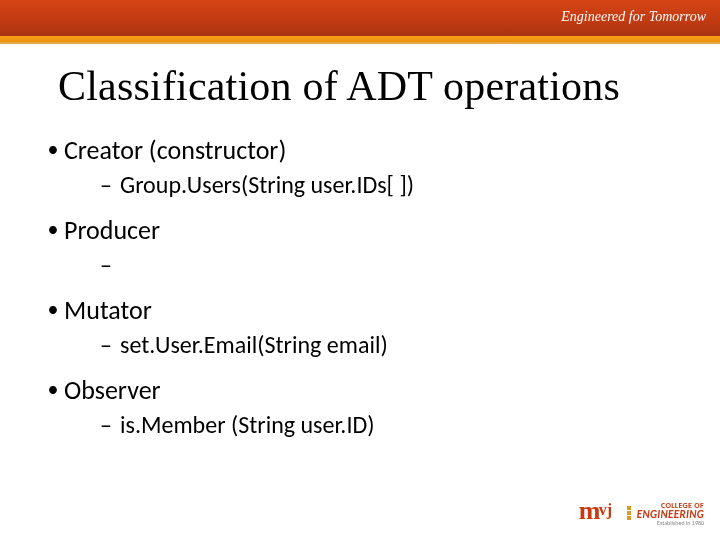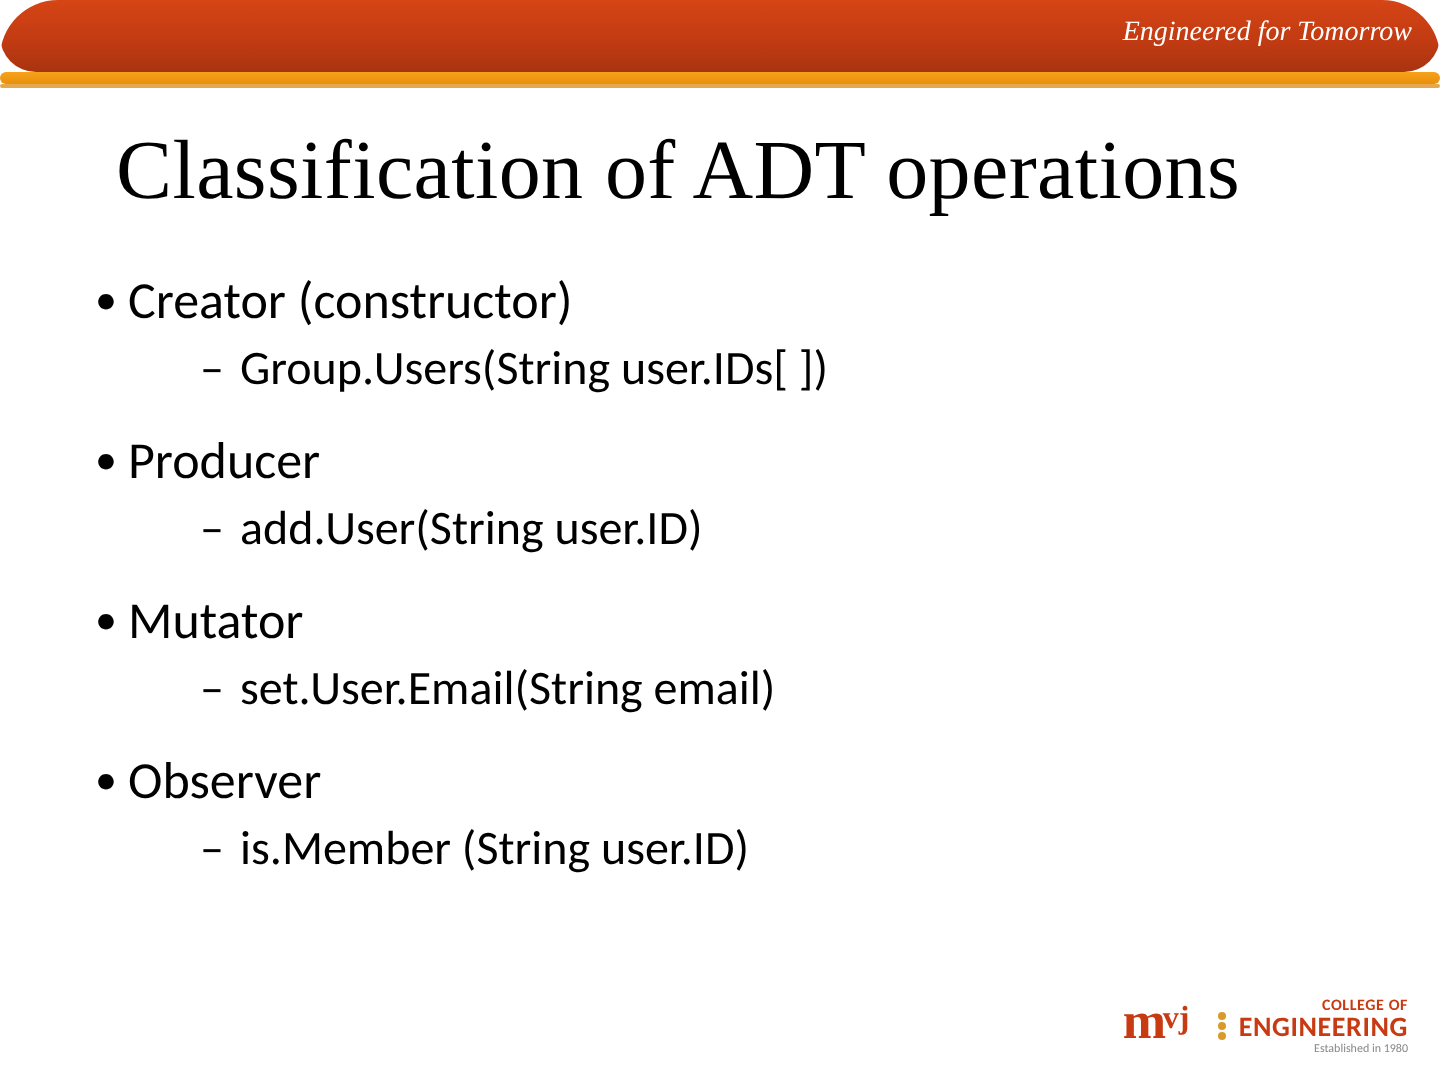--- a/index.html
+++ b/index.html
@@ -1,15 +1,15 @@
 <!DOCTYPE html>
 <html><head>
 <meta charset="utf-8">
 <style>
-  * { box-sizing: border-box; margin: 0; padding: 0; border-radius: 29px; }
+  * { box-sizing: border-box; margin: 0; padding: 0; }
   html, body { width: 720px; height: 540px; overflow: hidden; font-family: Calibri, Arial, sans-serif; background: #fff; }
   .slide { width: 720px; height: 540px; position: relative; background: #fff; }
   .top-band { position: absolute; left: 0; top: 0; width: 100%; height: 36px; background: linear-gradient(#d64515, #c03a12 60%, #a83410); }
   .top-band .tagline { position: absolute; right: 14px; top: 9px; color: #fff; font-style: italic; font-size: 14px; font-family: Georgia, 'Times New Roman', serif; }
   .orange-accent { position: absolute; left: 0; top: 36px; width: 100%; height: 6px; background: linear-gradient(#f7a11a, #e8900c); }
   .gold-line { position: absolute; left: 0; top: 42px; width: 100%; height: 2px; background: #e6a84a; }
 
   .title { position: absolute; left: 58px; top: 62px; font-family: 'Times New Roman', Georgia, serif; font-size: 42px; color: #000; letter-spacing: 0.2px; }
 
   .content { position: absolute; left: 42px; top: 128px; right: 40px; color: #000; }
@@ -19,21 +19,21 @@
   .lvl2 { font-size: 24px; margin: 4px 0 14px 58px; display: flex; align-items: flex-start; }
   .lvl2 .dash { width: 20px; flex: 0 0 20px; line-height: 30px; }
   .lvl2 .txt { line-height: 30px; }
 
   .logo { position: absolute; right: 16px; bottom: 12px; display: flex; align-items: center; gap: 6px; }
   .logo-mark { width: 40px; height: 30px; position: relative; }
   .m-text { font-family: Georgia, serif; font-weight: bold; font-size: 26px; color: #c83a12; line-height: 26px; }
   .vj { position: absolute; left: 20px; top: 3px; font-family: Georgia, serif; font-size: 16px; color: #c83a12; font-weight: bold; text-align: right; }
   .logo-text { display: flex; flex-direction: column; line-height: 1; text-align: right; }
   .logo-text .l1 { font-size: 8px; color: #c83a12; font-weight: bold; letter-spacing: 0.3px; }
-  .logo-text .l2 { font-size: 14px; color: #c83a12; font-weight: bold; letter-spacing: 0.3px; }
+  .logo-text .l2 { font-size: 11px; color: #c83a12; font-weight: bold; letter-spacing: 0.3px; font-style: italic; }
   .logo-text .l3 { font-size: 6px; color: #888; }
   .gold-stack { display: flex; flex-direction: column; gap: 1px; margin-left: 2px; }
   .gold-stack span { width: 4px; height: 4px; background: #d99a2b; }
 </style>
 </head>
 <body>
 
 <div class="slide">
 
   <div class="top-band">
@@ -53,21 +53,20 @@
       <span class="dash">–</span>
       <span class="txt">Group.Users(String user.IDs[ ])</span>
     </div>
 
     <div class="lvl1">
       <span class="bullet">•</span>
       <span class="txt">Producer</span>
     </div>
     <div class="lvl2">
       <span class="dash">–</span>
-      <span class="txt">add.User(String user.ID)</span>
     </div>
 
     <div class="lvl1">
       <span class="bullet">•</span>
       <span class="txt">Mutator</span>
     </div>
     <div class="lvl2">
       <span class="dash">–</span>
       <span class="txt">set.User.Email(String email)</span>
     </div>

